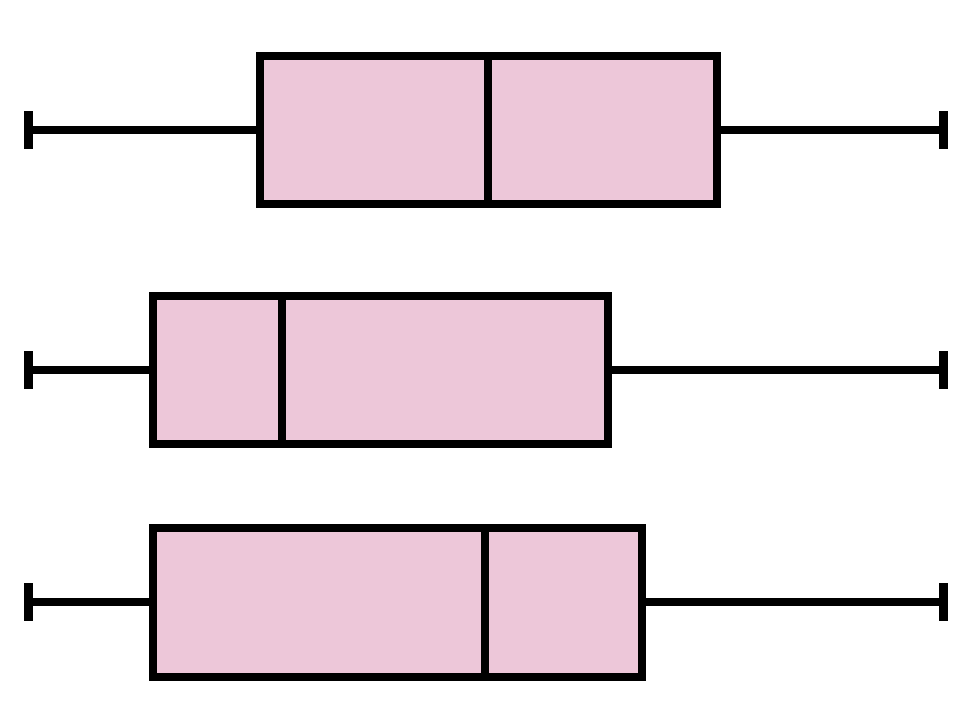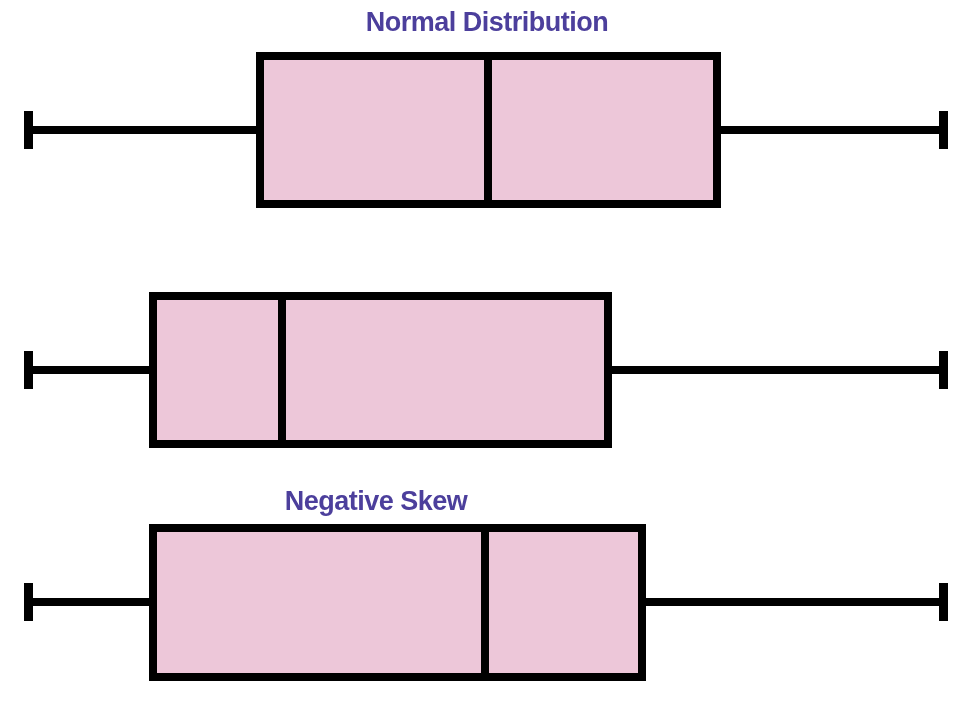--- a/index.html
+++ b/index.html
@@ -38,22 +38,20 @@
     border: 8px solid #000;
   }
   .median-line {
     background: #000;
   }
 </style>
 </head>
 <body>
 
 <div class="figure" id="figure" style="width: 969px; height: 716px; background: rgb(255, 255, 255);">
-  <div class="plot-title" id="title-0" style="left: 487px; top: 8px; color: rgb(76, 63, 156);">Normal Distribution</div>
-  <div class="plot-title" id="title-2" style="left: 376px; top: 487px; color: rgb(76, 63, 156);">Negative Skew</div>
 <div class="shape whisker-line" style="left: 28px; top: 126px; width: 228px; height: 8px; background: rgb(0, 0, 0);"></div>
     <div class="shape whisker-line" style="left: 721px; top: 126px; width: 222px; height: 8px; background: rgb(0, 0, 0);"></div>
     <div class="shape whisker-cap" style="left: 23.5px; top: 111px; width: 9px; height: 38px; background: rgb(0, 0, 0);"></div>
     <div class="shape whisker-cap" style="left: 938.5px; top: 111px; width: 9px; height: 38px; background: rgb(0, 0, 0);"></div>
     <div class="shape iqr-box" style="left: 256px; top: 52px; width: 465px; height: 156px; background: rgb(237, 199, 217); border-color: rgb(0, 0, 0); border-width: 8px;"></div>
     <div class="shape median-line" style="left: 484px; top: 52px; width: 8px; height: 156px; background: rgb(0, 0, 0);"></div>
     <div class="shape whisker-line" style="left: 28px; top: 366px; width: 121px; height: 8px; background: rgb(0, 0, 0);"></div>
     <div class="shape whisker-line" style="left: 612px; top: 366px; width: 331px; height: 8px; background: rgb(0, 0, 0);"></div>
     <div class="shape whisker-cap" style="left: 23.5px; top: 351px; width: 9px; height: 38px; background: rgb(0, 0, 0);"></div>
     <div class="shape whisker-cap" style="left: 938.5px; top: 351px; width: 9px; height: 38px; background: rgb(0, 0, 0);"></div>

